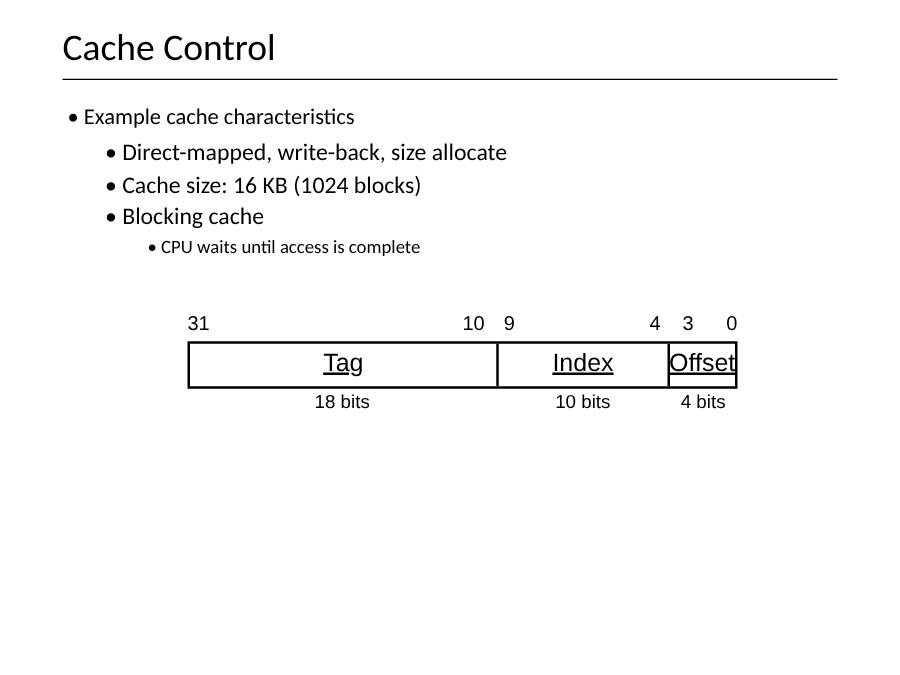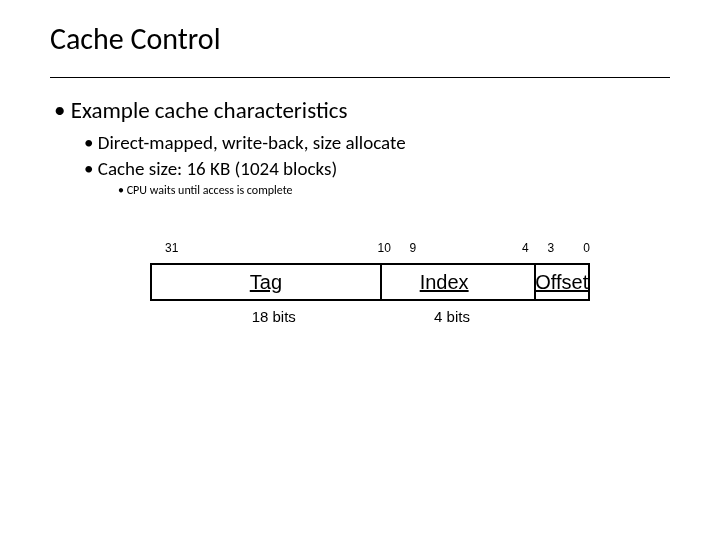--- a/index.html
+++ b/index.html
@@ -1,51 +1,52 @@
 <!DOCTYPE html>
 <html><head>
 <meta charset="utf-8">
 <style>
   * { box-sizing: border-box; margin: 0; padding: 0; }
   html, body { width: 720px; height: 540px; background: #fff; font-family: Calibri, "Segoe UI", Arial, sans-serif; color: #000; }
   .slide { padding: 20px 50px 20px 50px; }
-  .title { font-size: 30px; font-weight: 400; border-bottom: 1px solid #000; padding-bottom: 20px; margin-bottom: 18px; display: inline-block; width: 100%; }
-  .lvl1 { font-size: 23px; margin-left: 4px; margin-bottom: 6px; }
+  .title { font-size: 30px; font-weight: 400; border-bottom: 1px solid #000; padding-bottom: 6px; margin-bottom: 18px; display: inline-block; width: 100%; }
+  .lvl1 { font-size: 18px; margin-left: 4px; margin-bottom: 6px; }
   .lvl1::before { content: "• "; }
   .lvl2-list { margin-left: 34px; }
   .lvl2 { font-size: 19px; line-height: 1.35; }
   .lvl2::before { content: "• "; }
   .lvl3-list { margin-left: 34px; margin-top: 2px; }
-  .lvl3 { font-size: 12px; }
+  .lvl3 { font-size: 15px; }
   .lvl3::before { content: "• "; }
 
   .diagram { margin-top: 44px; margin-left: 100px; width: 440px; font-family: Arial, sans-serif; }
-  .bitrow { position: relative; height: 22px; font-size: 12px; margin-left: 15px; }
+  .bitrow { position: relative; height: 22px; font-size: 16px; }
   .bitnum { position: absolute; top: 0; }
   .rect-row { display: flex; border: 2.5px solid #000; height: 38px; text-decoration: underline; }
   .cell { display: flex; align-items: center; justify-content: center; font-size: 20px; }
   .cell + .cell { border-left: 2.5px solid #000; }
-  .sizerow { display: flex; height: 22px; font-size: 15px; margin-top: 2px; align-items: flex-end; }
+  .sizerow { display: flex; height: 22px; font-size: 15px; margin-top: 2px; }
   .sz { display: flex; align-items: flex-start; justify-content: center; }
   
   .w-tag   { width: 56.25%; }
   .w-index { width: 31.25%; }
-  .w-off   { width: 12.5%; margin-left: 27px;  }
+  .w-off   { width: 12.5%;  }
 </style>
 </head>
 <body>
 
 <div class="slide">
   <div class="title">Cache Control</div>
 
   <div class="lvl1">Example cache characteristics</div>
 
   <div class="lvl2-list">
     <div class="lvl2">Direct-mapped, write-back, size allocate</div>
     <div class="lvl2">Cache size: 16 KB (1024 blocks)</div>
+    <div class="lvl2">Blocking cache</div>
     <div class="lvl3-list">
       <div class="lvl3">CPU waits until access is complete</div>
     </div>
   </div>
 
   <div class="diagram">
     <div class="bitrow">
       <span class="bitnum" style="left:0%;">31</span>
       <span class="bitnum" style="left:50%;">10</span>
       <span class="bitnum" style="left:57.5%;">9</span>
@@ -53,16 +54,17 @@
       <span class="bitnum" style="left:90%;">3</span>
       <span class="bitnum" style="right:0;">0</span>
     </div>
     <div class="rect-row">
       <div class="cell w-tag">Tag</div>
       <div class="cell w-index">Index</div>
       <div class="cell w-off">Offset</div>
     </div>
     <div class="sizerow">
       <div class="sz w-tag">18 bits</div>
+      <div class="sz w-index">10 bits</div>
       <div class="sz w-off">4 bits</div>
     </div>
   </div>
 </div>
 
 </body></html>

